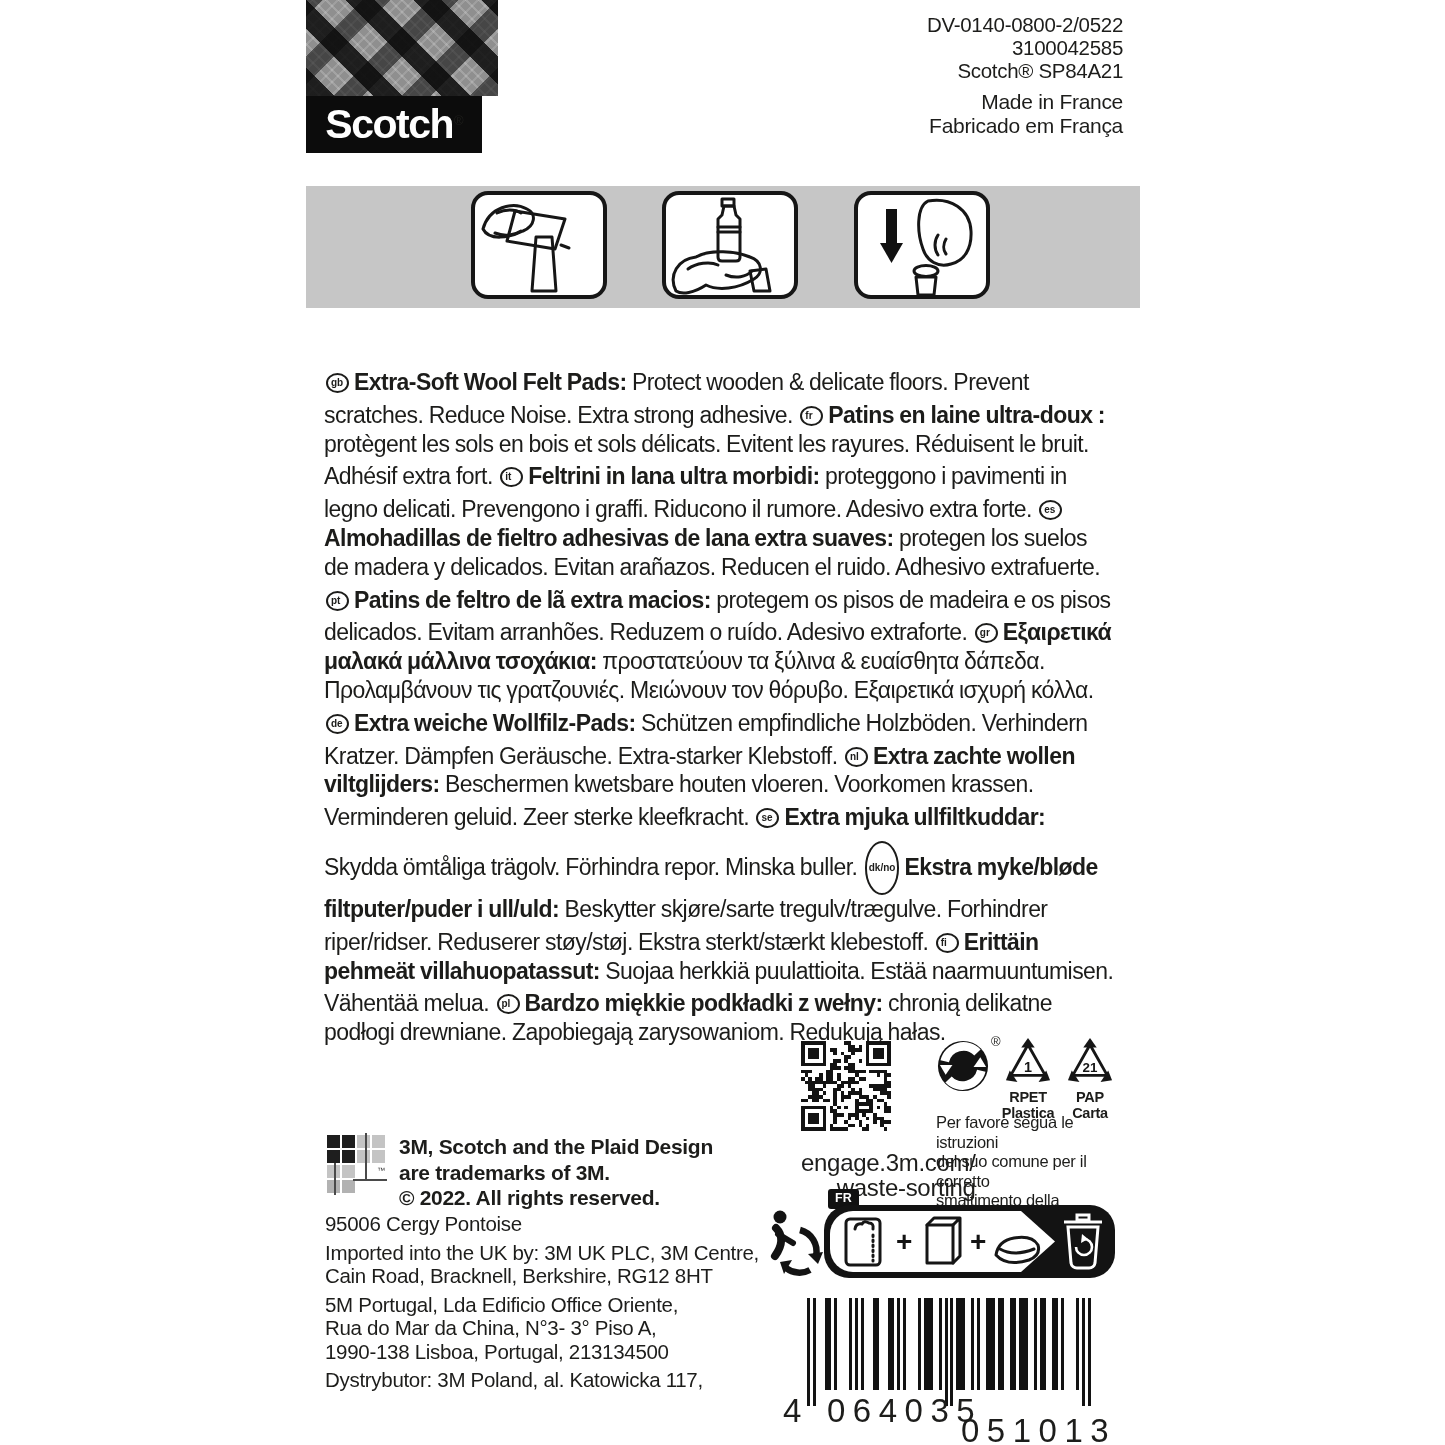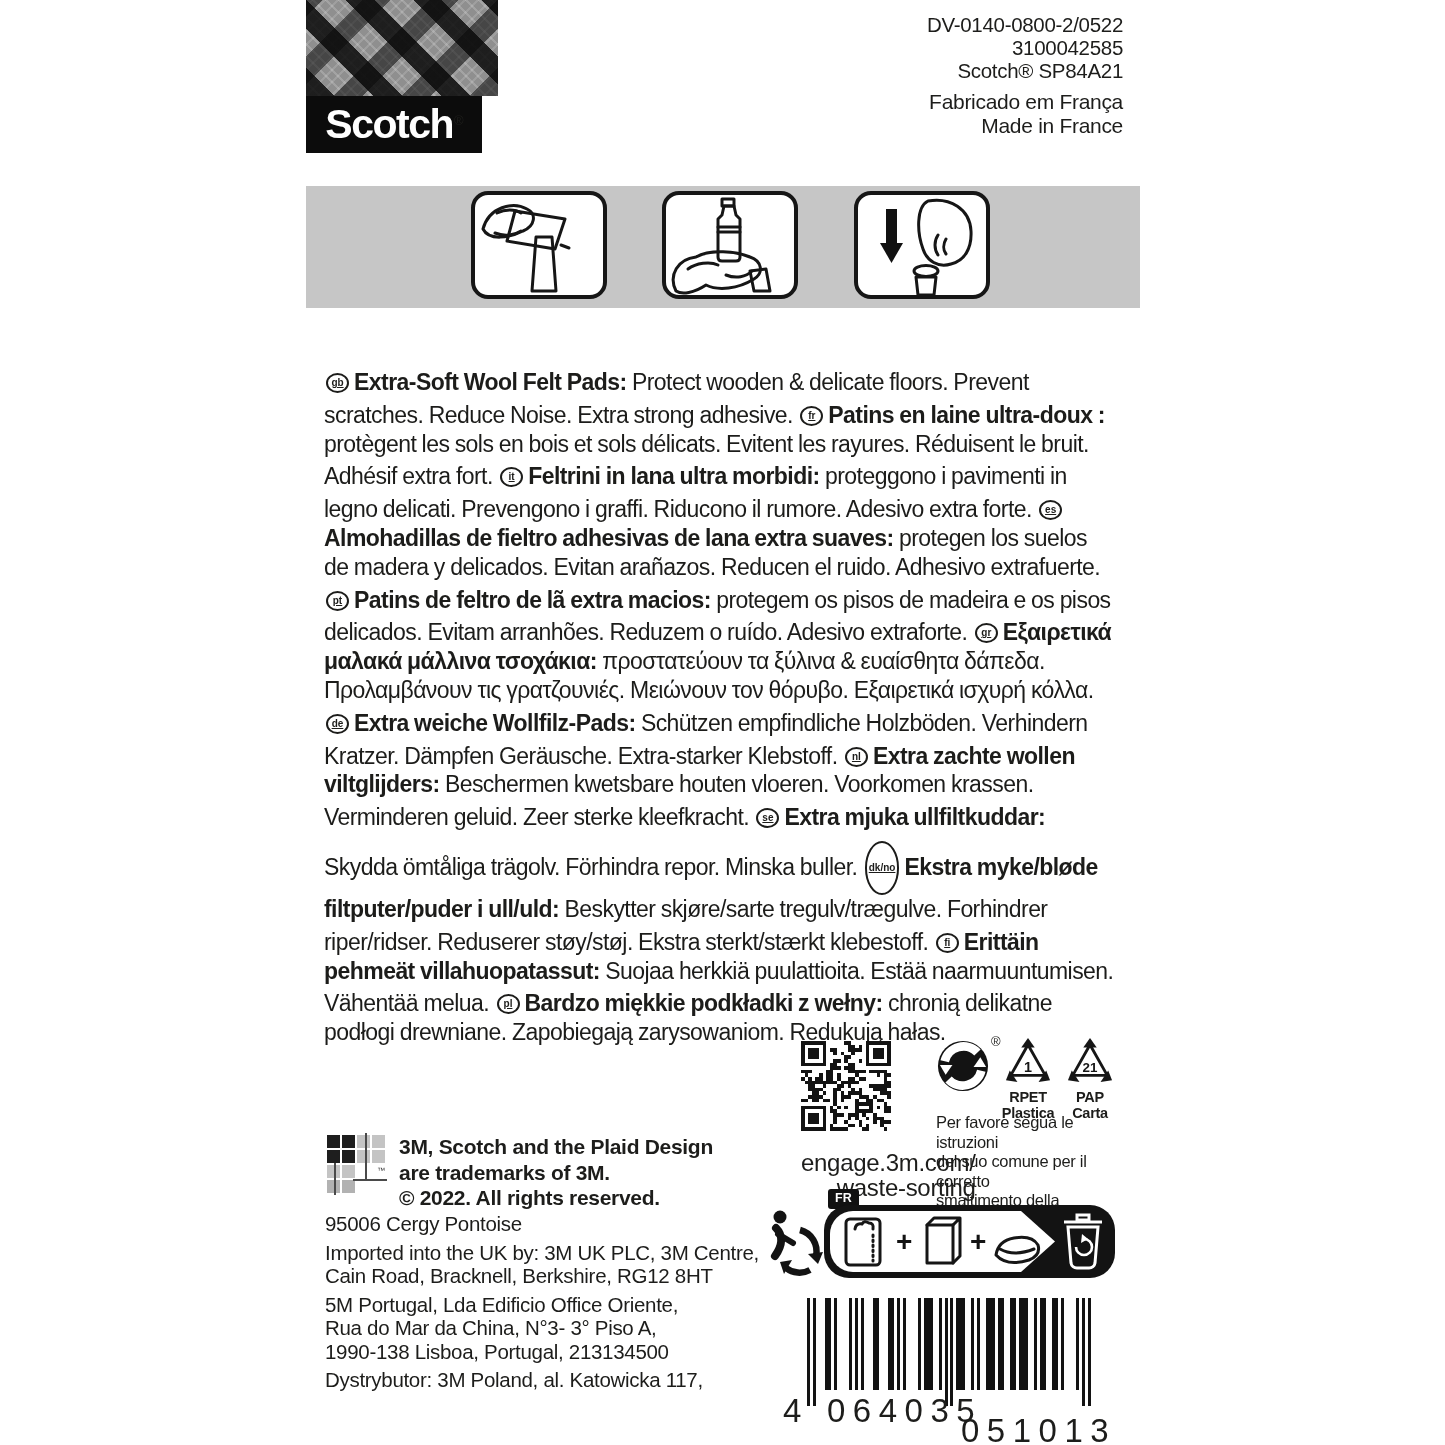--- a/index.html
+++ b/index.html
@@ -25,22 +25,22 @@
   
   .steps-band{position:absolute;left:306px;top:186px;width:834px;height:122px;background:#c6c6c6;}
   .step-box{position:absolute;top:5px;width:136px;height:108px;background:#fff;
             border:4px solid #161616;border-radius:17px;box-sizing:border-box;overflow:hidden;}
   .step-box svg{display:block;width:100%;height:100%;}
   
   .description{position:absolute;left:324px;top:341px;width:792px;
     font-size:23px;line-height:28.8px;letter-spacing:-0.55px;word-spacing:-0.5px;color:#1c1c1a;}
   .seg-title{font-weight:bold;margin-top:40px;}
   .lang{display:inline-block;border:2px solid #1c1c1a;border-radius:50%;font-weight:bold;
-        font-size:10px;line-height:1;padding:3px 3px;min-width:13px;text-align:center;
-        vertical-align:4px;letter-spacing:0;word-spacing:0;margin:9px 5px 0 2px;text-decoration:underline;}
+        font-size:10px;line-height:1;padding:3px 3px;min-width:13px;text-align:left;
+        vertical-align:4px;letter-spacing:0;word-spacing:0;margin:9px 5px 0 2px;}
   .lang-wide{font-size:10px;padding:20px 2px;min-width:17px;}
   
   .swatch{position:absolute;left:325px;top:1133px;}
   .trademark{position:absolute;left:399px;top:1134px;font-weight:bold;
              font-size:21px;line-height:25.5px;letter-spacing:-0.3px;}
   .addresses{position:absolute;left:325px;top:1212px;font-size:20.5px;line-height:23.5px;letter-spacing:-0.3px;}
   .addr-group{margin-bottom:5px;}
   
   .qr{position:absolute;left:801px;top:1041px;width:90px;height:90px;}
   .qr-caption{position:absolute;left:801px;top:1150px;font-size:24px;line-height:25px;letter-spacing:-0.3px;text-align:right;}
@@ -76,22 +76,22 @@
         <sup>®</sup>
     </div>
   </div>
 
   <div class="codes">
     <div>DV-0140-0800-2/0522</div>
     <div>3100042585</div>
     <div>Scotch® SP84A21</div>
   </div>
   <div class="origin">
+    <div>Made in France</div>
     <div>Fabricado em França</div>
-    <div>Made in France</div>
   </div>
 
   <div class="steps-band">
     <div class="step-box" style="left:165px;">
       <svg viewBox="0 0 128 100">
         <defs>
           <pattern id="dots" width="9" height="9" patternUnits="userSpaceOnUse">
             <rect width="9" height="9" fill="#b9b9b9"></rect>
               <circle cx="4.5" cy="4.5" r="2.6" fill="#fff"></circle>
           </pattern>

